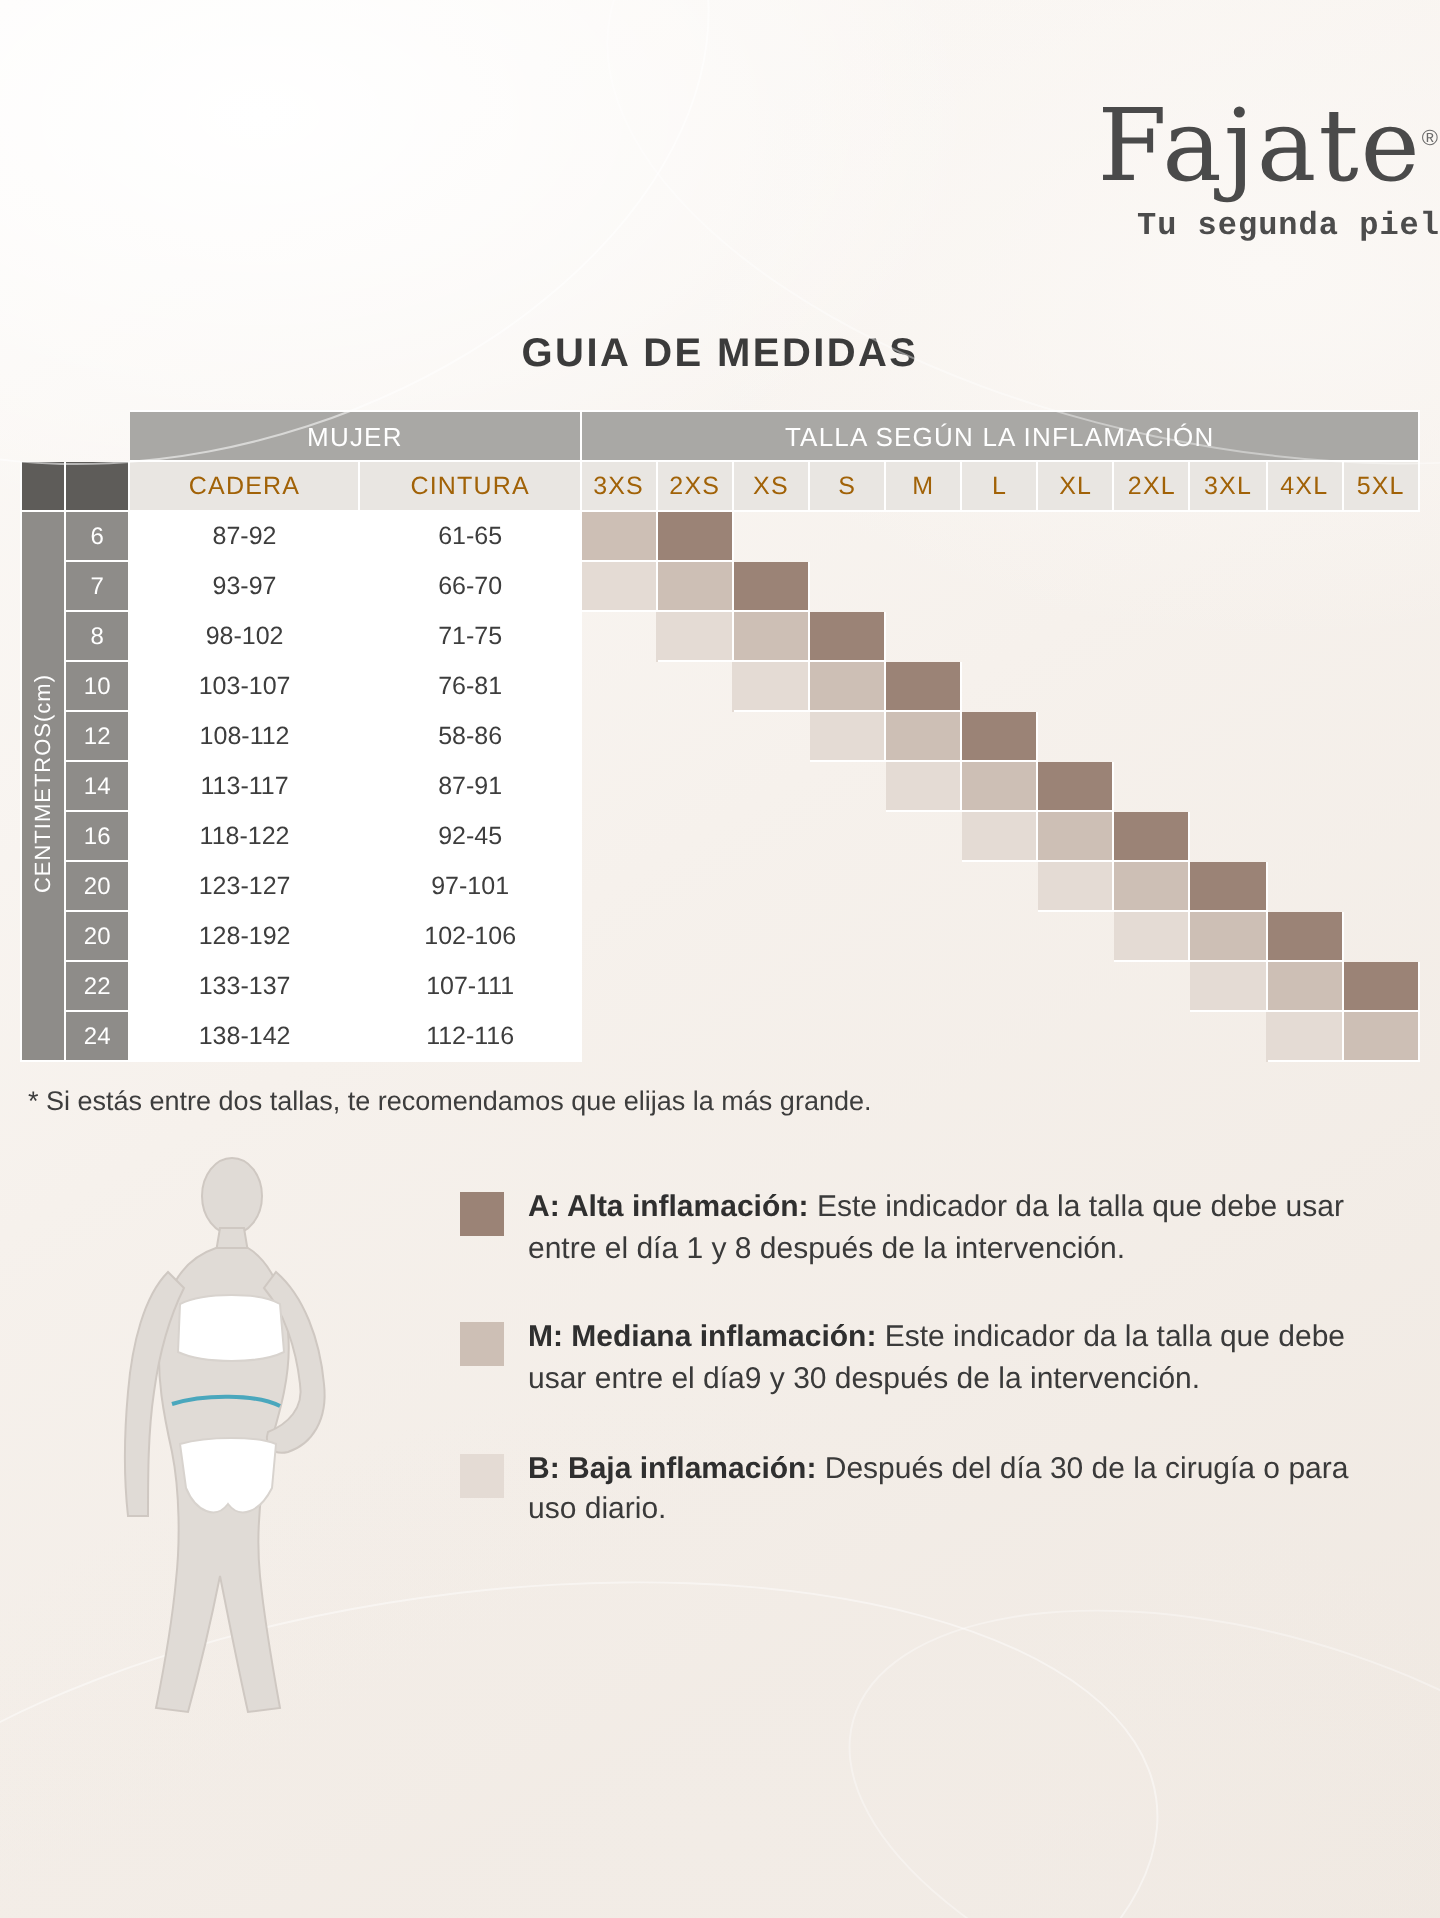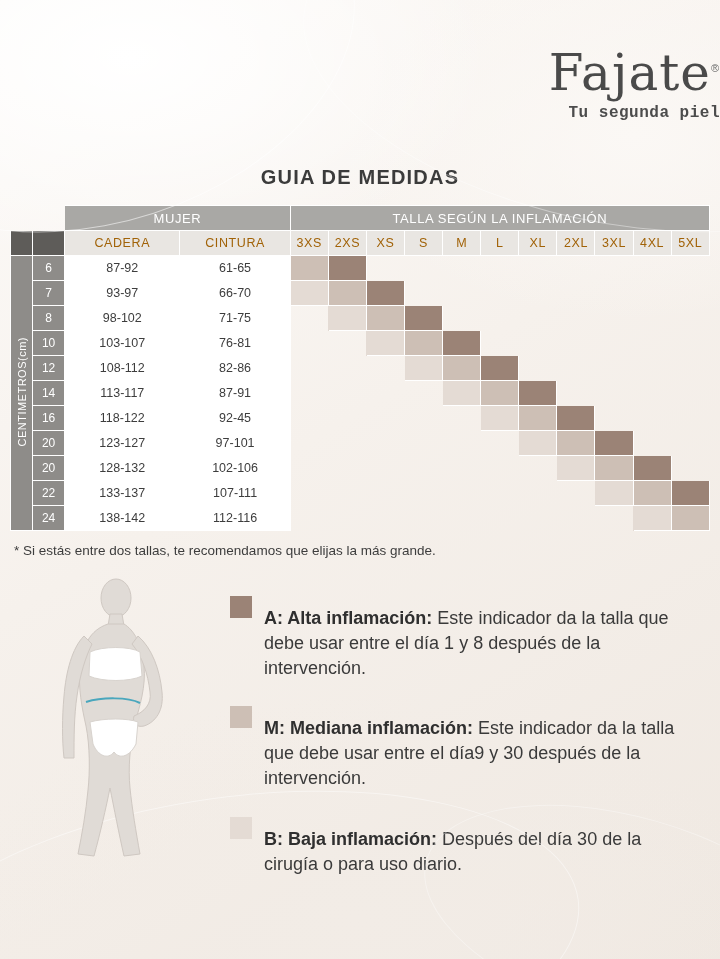--- a/index.html
+++ b/index.html
@@ -185,24 +185,23 @@
     margin-bottom: 24px;
   }
   .swatch {
     width: 22px;
     height: 22px;
     flex: 0 0 22px;
     margin-right: 12px;
     margin-top: 2px;
   }
   .legend-text {
-    font-size: 18px;
+    font-size: 15px;
     line-height: 1.38;
     color: #3a3a3a;
-    margin-top: 12px;
   }
   .legend-text b { color: #2f2f2f; }
 </style>
 </head>
 <body>
 
 <div class="page">
   <div class="swirl s1"></div>
   <div class="swirl s2"></div>
   <div class="swirl s3"></div>
@@ -310,21 +309,21 @@
           <td class="size-cell empty"></td>
           <td class="size-cell empty"></td>
           <td class="size-cell empty"></td>
           <td class="size-cell empty"></td>
           <td class="size-cell empty"></td>
           <td class="size-cell empty"></td>
         </tr>
         <tr>
           <td class="num-col">12</td>
           <td class="meas">108-112</td>
-          <td class="meas">82-86</td>
+          <td class="meas">58-86</td>
           <td class="size-cell empty"></td>
           <td class="size-cell empty"></td>
           <td class="size-cell empty"></td>
           <td class="size-cell B" style="background: rgb(228, 219, 212);"></td>
           <td class="size-cell M" style="background: rgb(205, 191, 181);"></td>
           <td class="size-cell A" style="background: rgb(155, 131, 118);"></td>
           <td class="size-cell empty"></td>
           <td class="size-cell empty"></td>
           <td class="size-cell empty"></td>
           <td class="size-cell empty"></td>
@@ -373,21 +372,21 @@
           <td class="size-cell empty"></td>
           <td class="size-cell empty"></td>
           <td class="size-cell B" style="background: rgb(228, 219, 212);"></td>
           <td class="size-cell M" style="background: rgb(205, 191, 181);"></td>
           <td class="size-cell A" style="background: rgb(155, 131, 118);"></td>
           <td class="size-cell empty"></td>
           <td class="size-cell empty"></td>
         </tr>
         <tr>
           <td class="num-col">20</td>
-          <td class="meas">128-132</td>
+          <td class="meas">128-192</td>
           <td class="meas">102-106</td>
           <td class="size-cell empty"></td>
           <td class="size-cell empty"></td>
           <td class="size-cell empty"></td>
           <td class="size-cell empty"></td>
           <td class="size-cell empty"></td>
           <td class="size-cell empty"></td>
           <td class="size-cell empty"></td>
           <td class="size-cell B" style="background: rgb(228, 219, 212);"></td>
           <td class="size-cell M" style="background: rgb(205, 191, 181);"></td>

